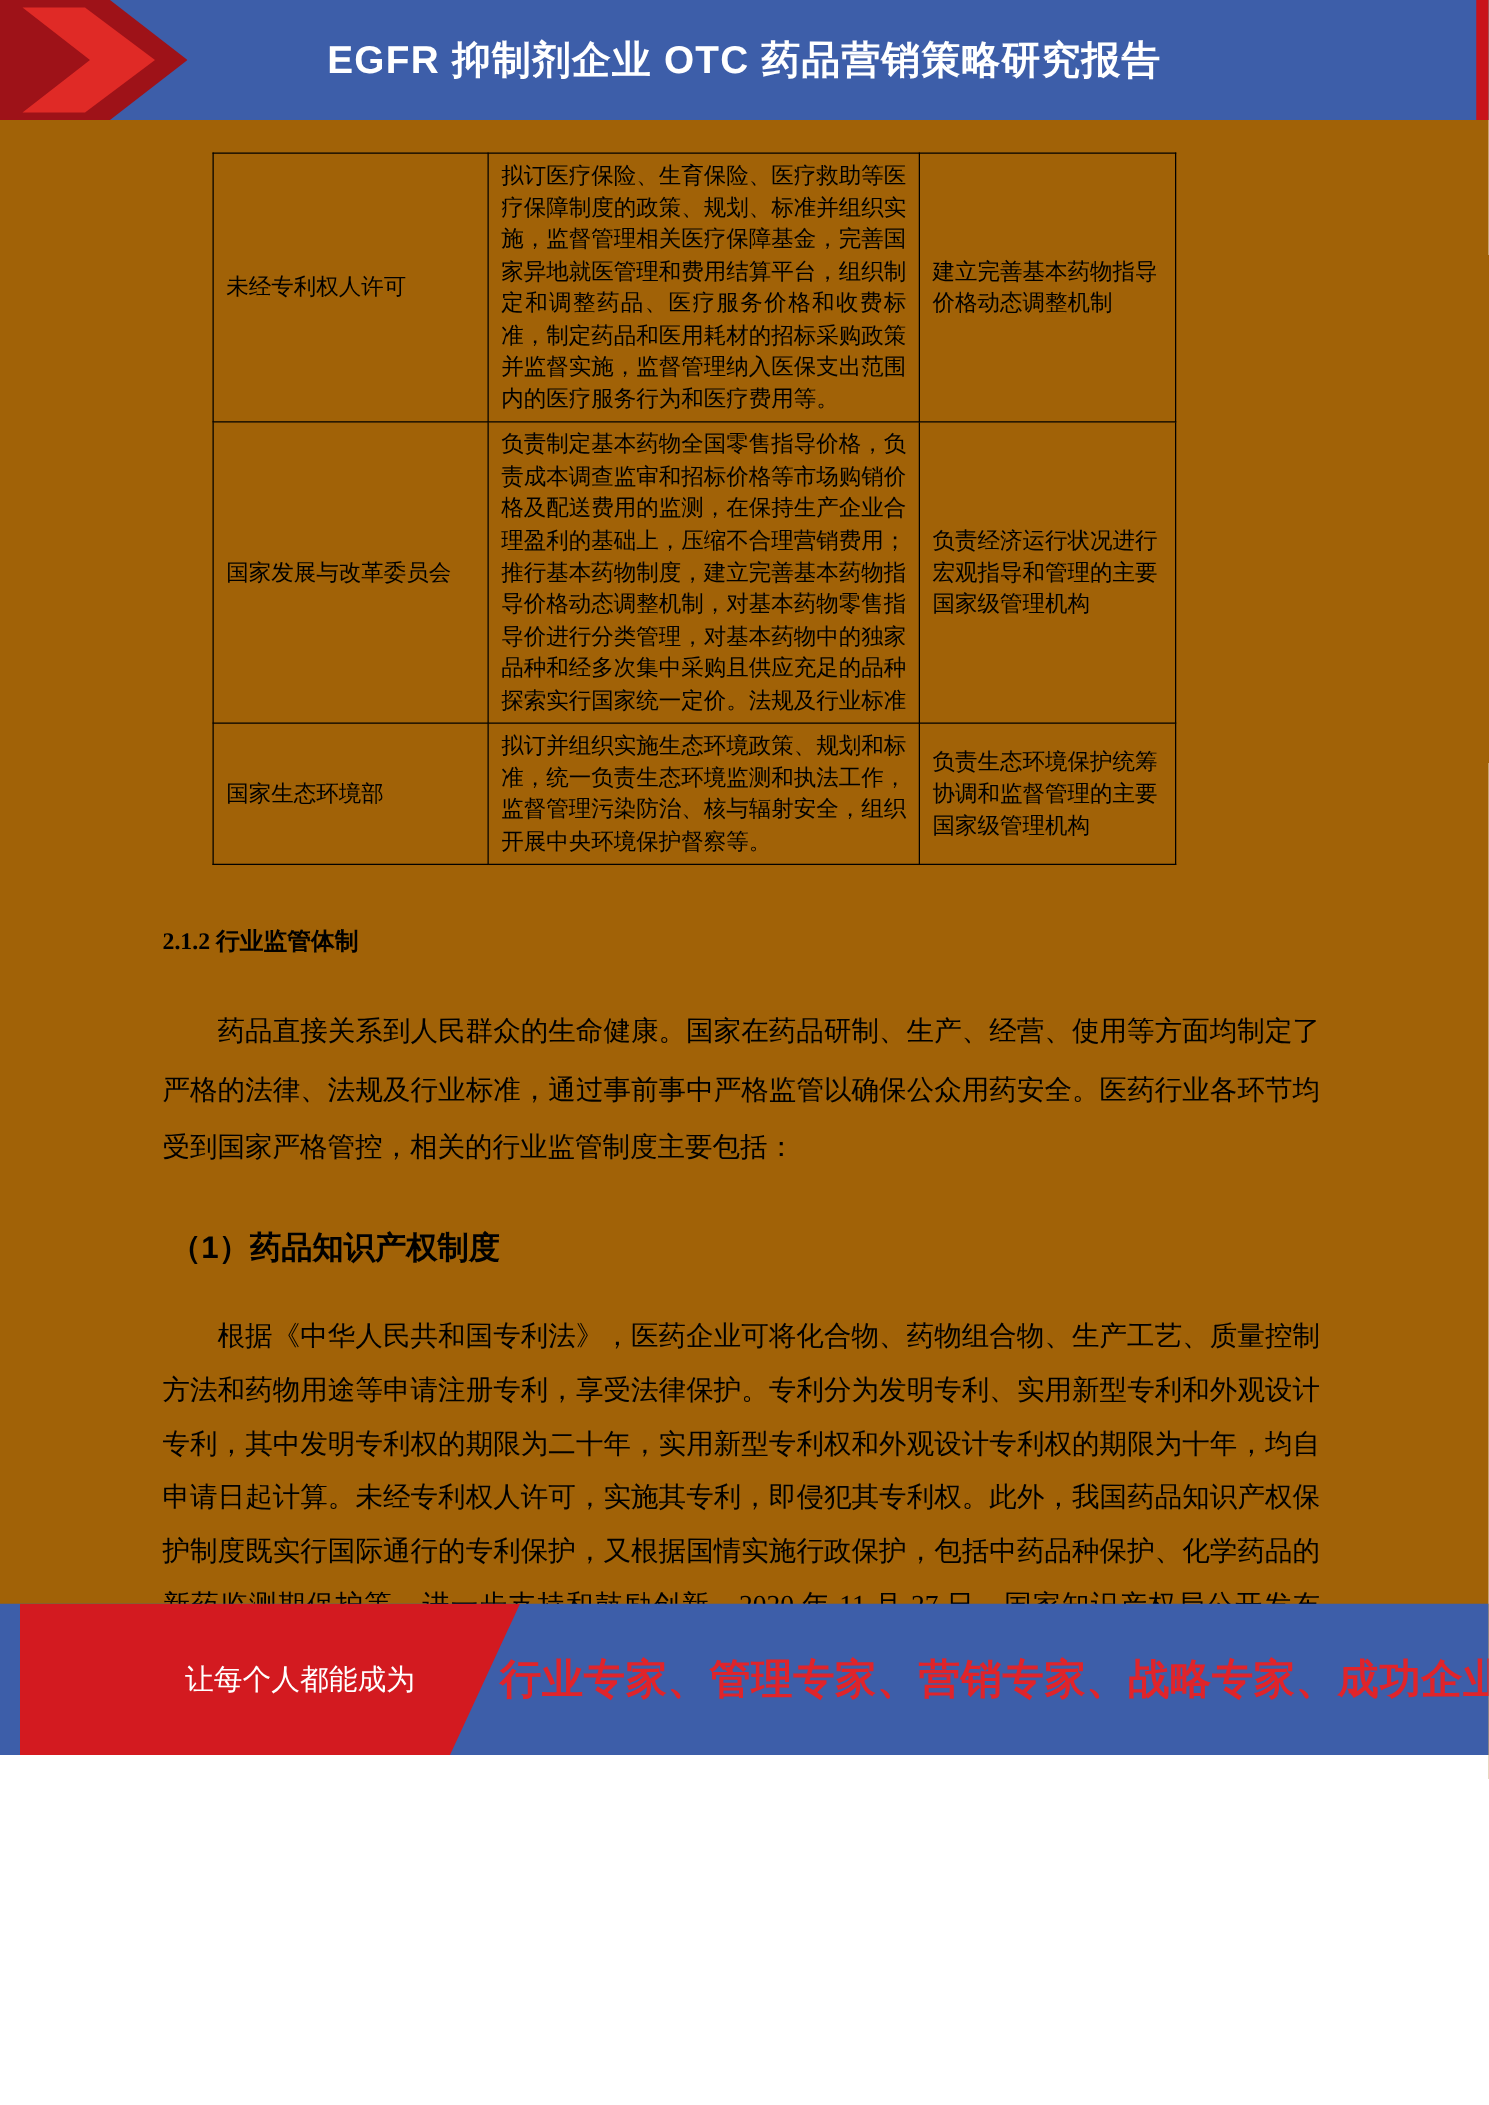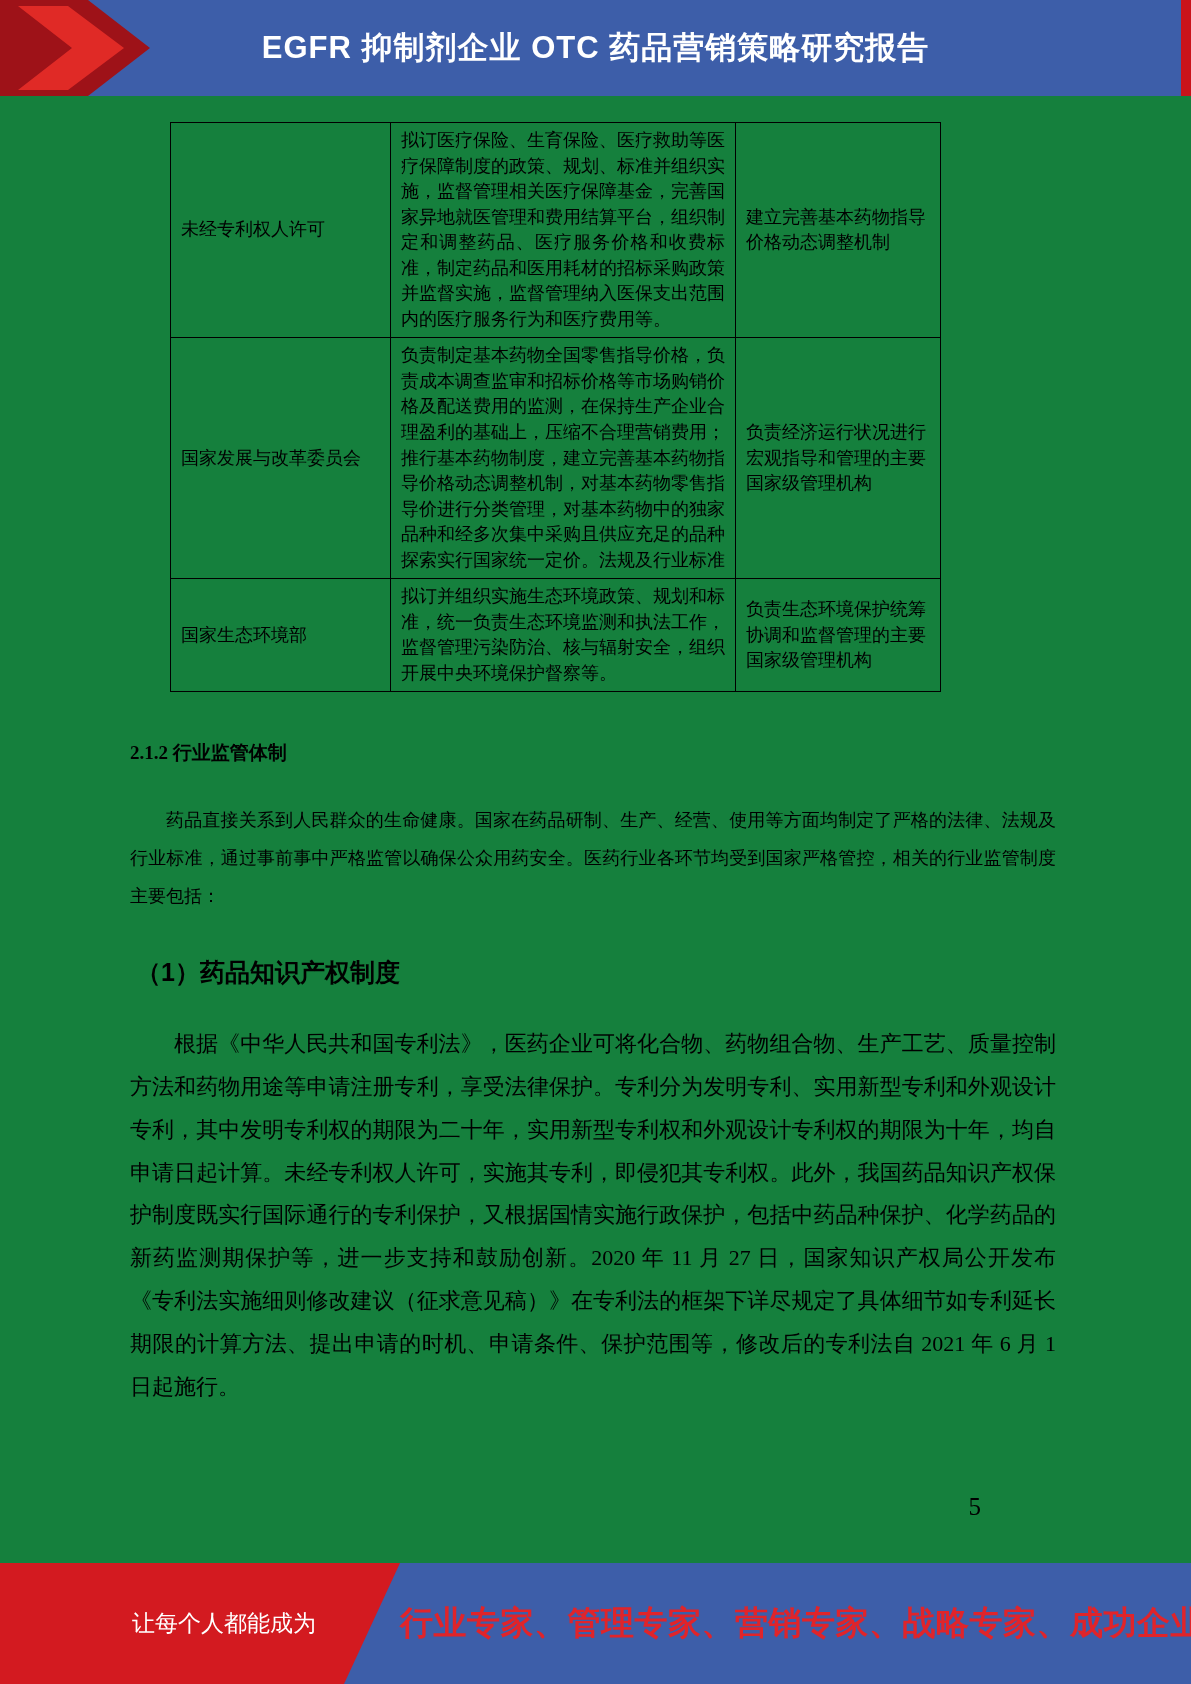--- a/index.html
+++ b/index.html
@@ -2,23 +2,23 @@
 <html lang="zh"><head>
 <meta charset="utf-8">
 <style>
   * { margin: 0; padding: 0; box-sizing: border-box; }
   html, body { background: #ffffff; }
   body { font-family: "Liberation Serif", serif; }
 
   .page {
     position: relative;
     width: 1191px;
-    height: 1684px;
+    height: 1404px;
     margin: 0 auto;
-    background: #15803d;
+    background: #a16207;
     overflow: hidden;
   }
 
   
   .header {
     position: relative;
     width: 100%;
     height: 96px;
     background: #3d5ea9;
     display: flex;
@@ -71,21 +71,21 @@
 
   .section-heading {
     margin-top: 48px;
     font-family: Liberation Serif, serif;
     font-weight: bold;
     font-size: 19px;
     color: #000;
   }
   .body-para {
     margin-top: 36px;
-    font-size: 18px;
+    font-size: 22px;
     line-height: 2.1;
     text-align: justify;
     text-indent: 2em;
     color: #000;
   }
   .sub-heading {
     margin-top: 40px;
     font-family: "Liberation Sans", sans-serif;
     font-weight: bold;
     font-size: 25px;
@@ -112,21 +112,21 @@
   
   .footer {
     position: absolute;
     left: 0; bottom: 0;
     width: 100%;
     height: 121px;
     background: #3d5ea9;
   }
   .footer-red {
     position: absolute;
-    left: 0; top: 0;
+    left: 16px; top: 0;
     width: 400px; height: 121px;
     background: #d31a20;
     clip-path: polygon(0 0, 100% 0, 86% 100%, 0 100%);
     display: flex;
     align-items: center;
   }
   .footer-left-text {
     color: #ffffff;
     font-size: 23px;
     padding-left: 132px;

